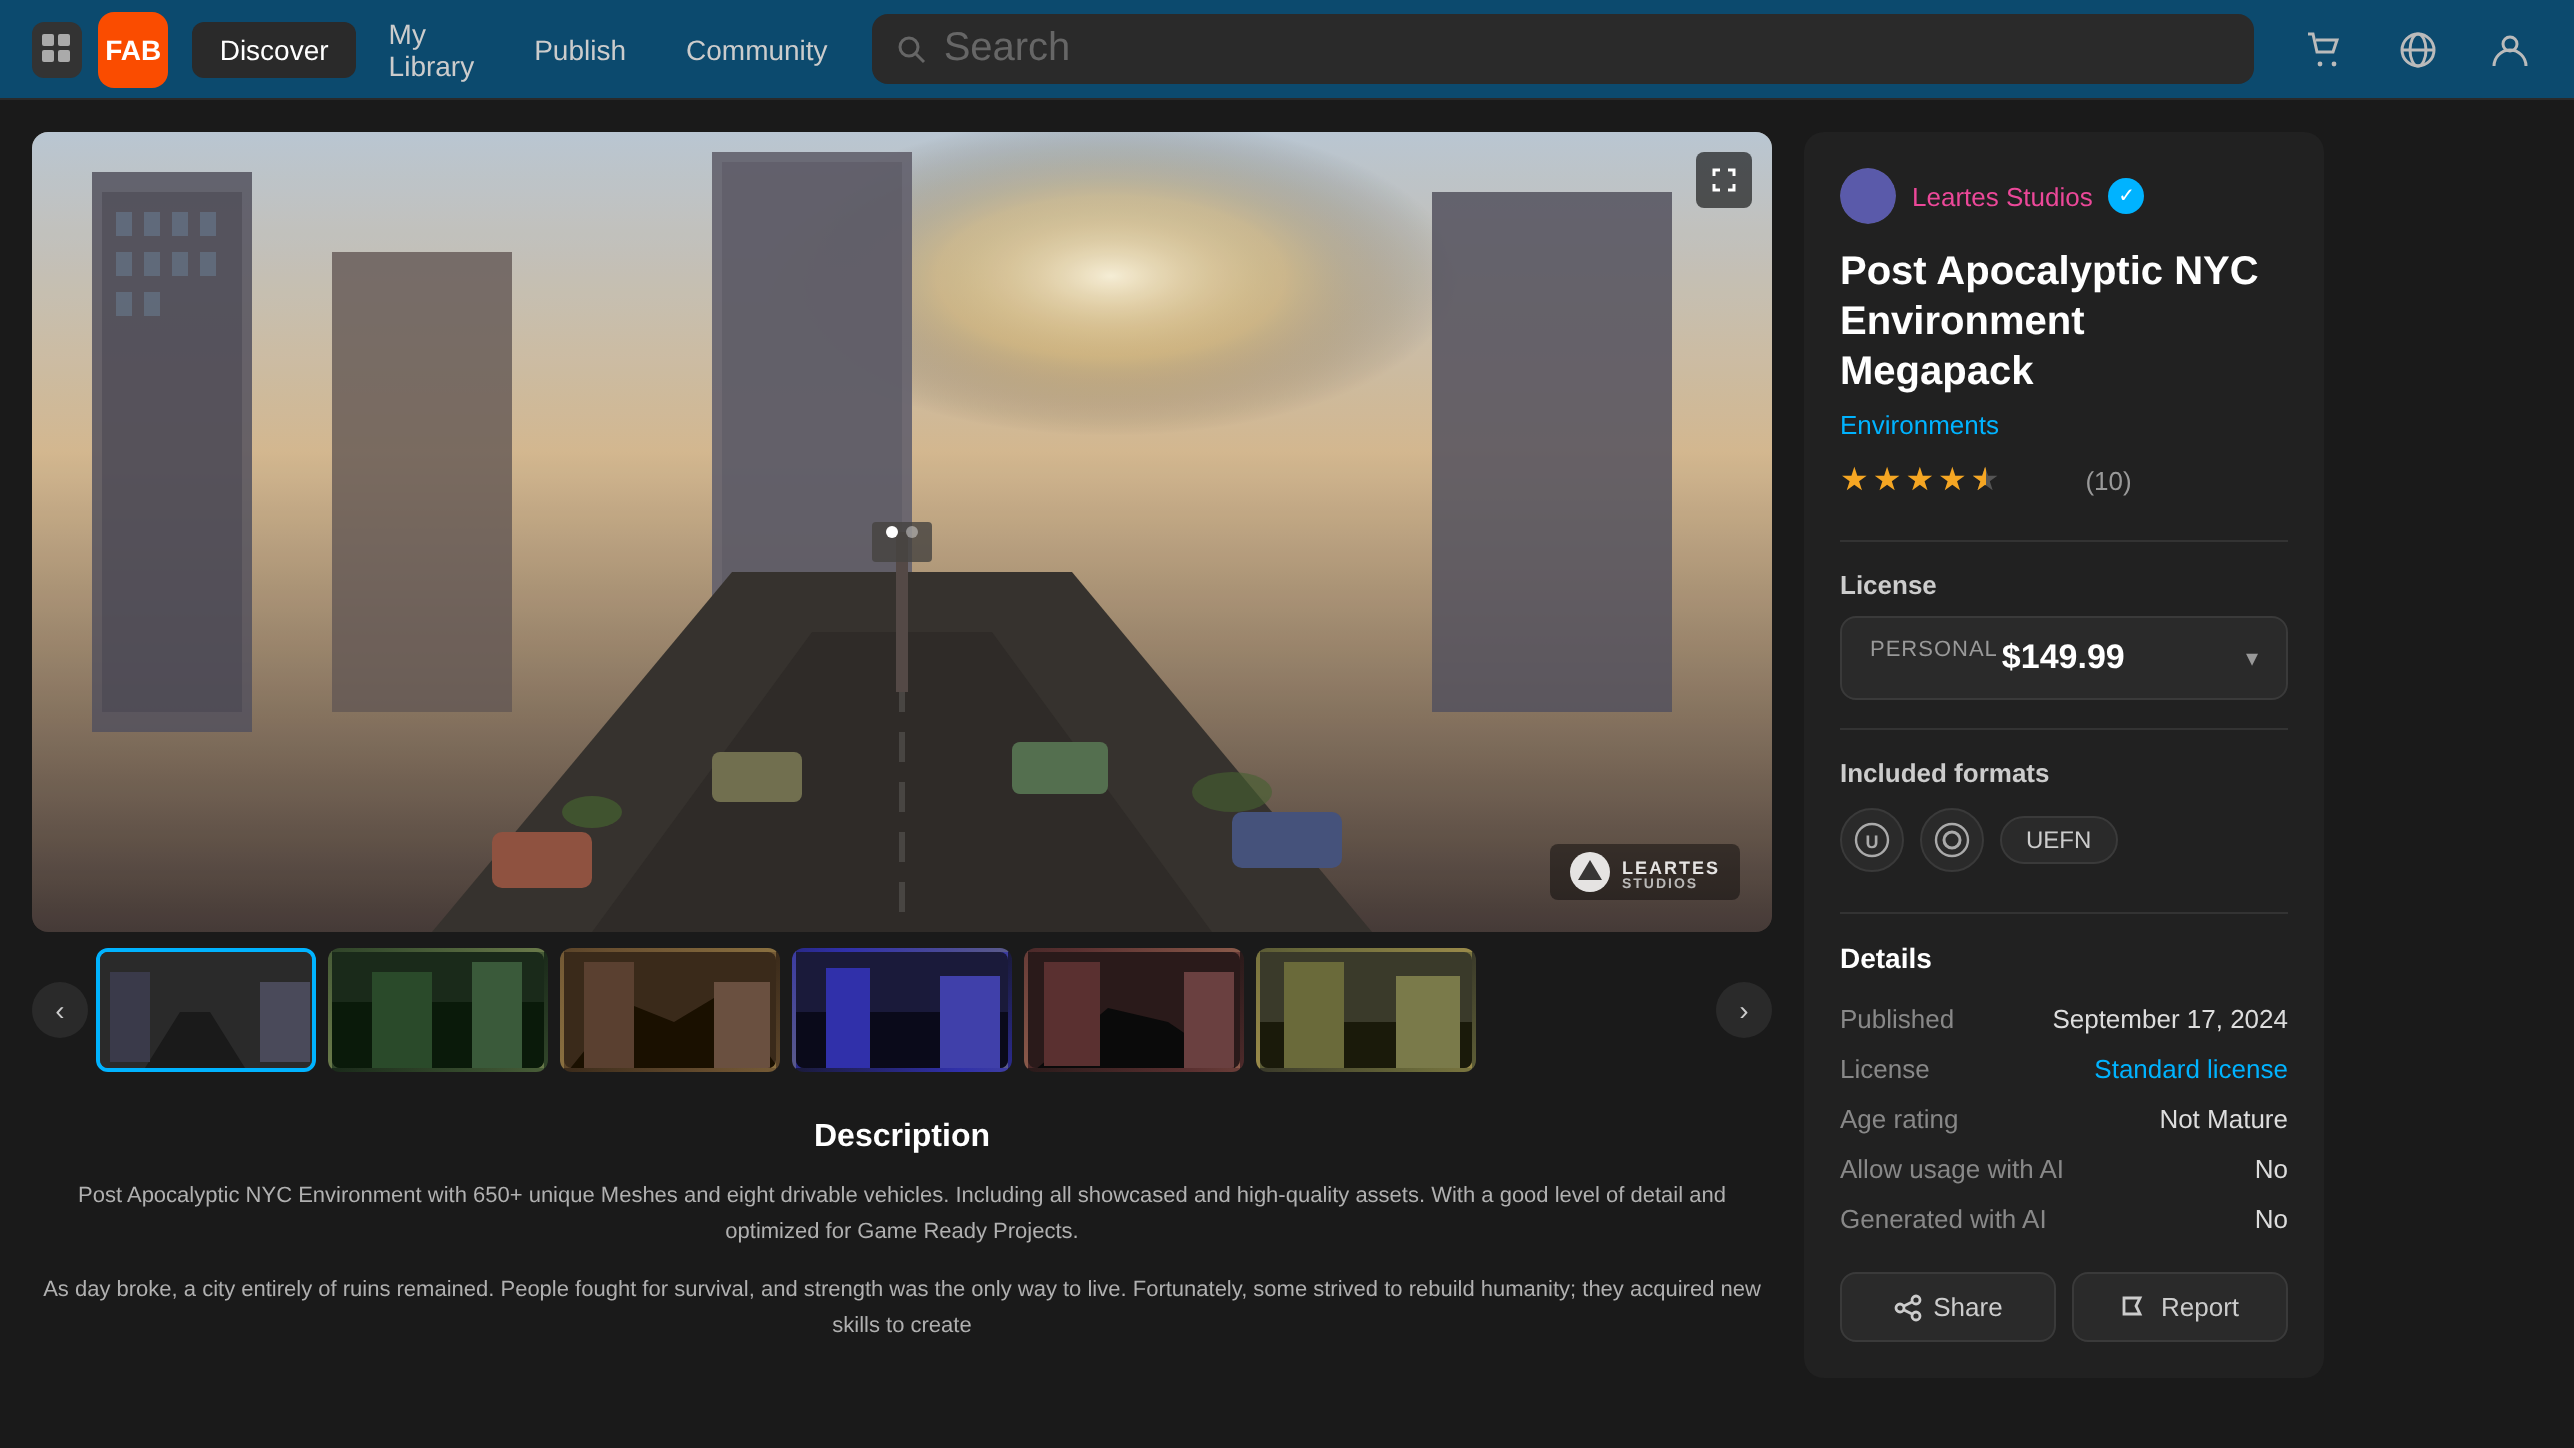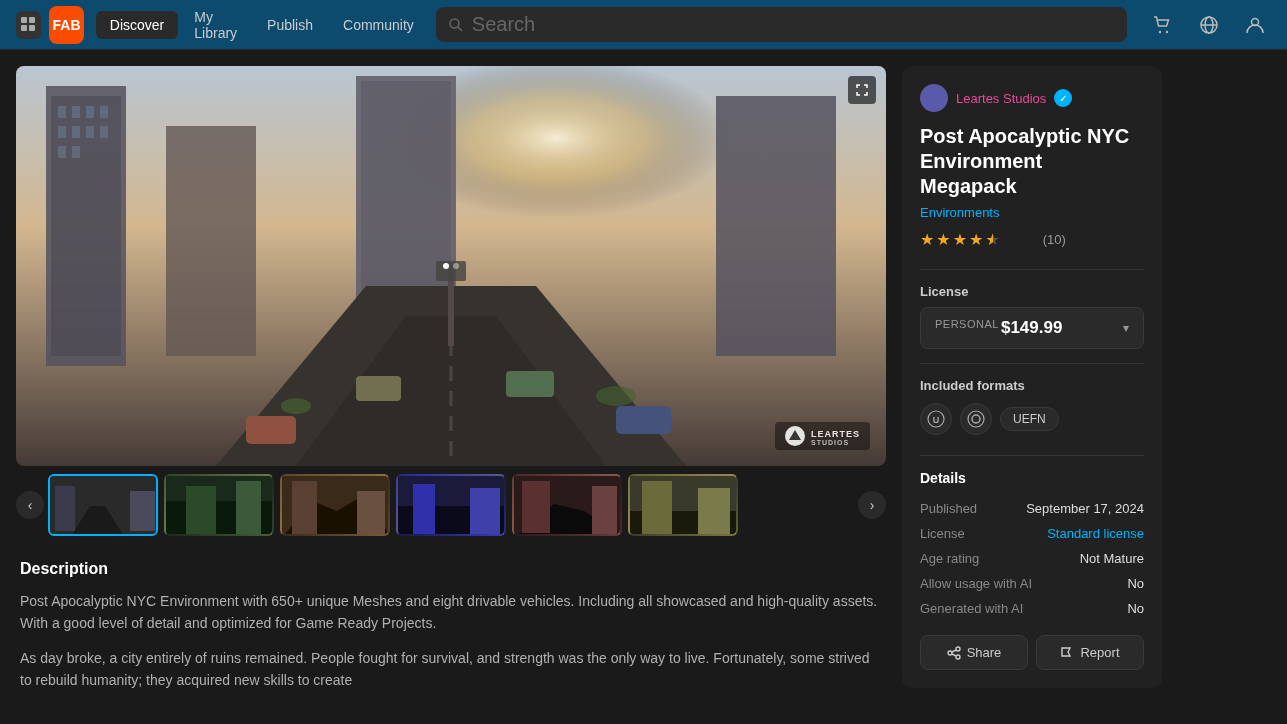--- a/index.html
+++ b/index.html
@@ -200,31 +200,32 @@
     .thumb-color-2 { background: linear-gradient(135deg, #1a2a1a, #3a5030, #6a7a4a); }
     .thumb-color-3 { background: linear-gradient(135deg, #3a2a1a, #6a5030, #8a7040); }
     .thumb-color-4 { background: linear-gradient(135deg, #1a1a3a, #3030aa, #5a5a8a); }
     .thumb-color-5 { background: linear-gradient(135deg, #2a1a1a, #5a3030, #8a5a4a); }
     .thumb-color-6 { background: linear-gradient(135deg, #3a3a2a, #6a6a3a, #9a8a4a); }
 
     
     .description-section {
       margin-top: 24px;
       padding: 0 4px;
+      text-align: center;
     }
     .description-title {
       font-size: 16px;
       font-weight: 700;
       color: #fff;
       margin-bottom: 12px;
     }
     .description-text {
       color: #b0b0b0;
       line-height: 1.6;
-      font-size: 14px;
+      font-size: 11px;
       margin-top: 12px;
     }
     .description-text p { margin-bottom: 12px; }
 
     
     .right-panel {
       width: 260px;
       flex-shrink: 0;
     }
     .product-panel {

